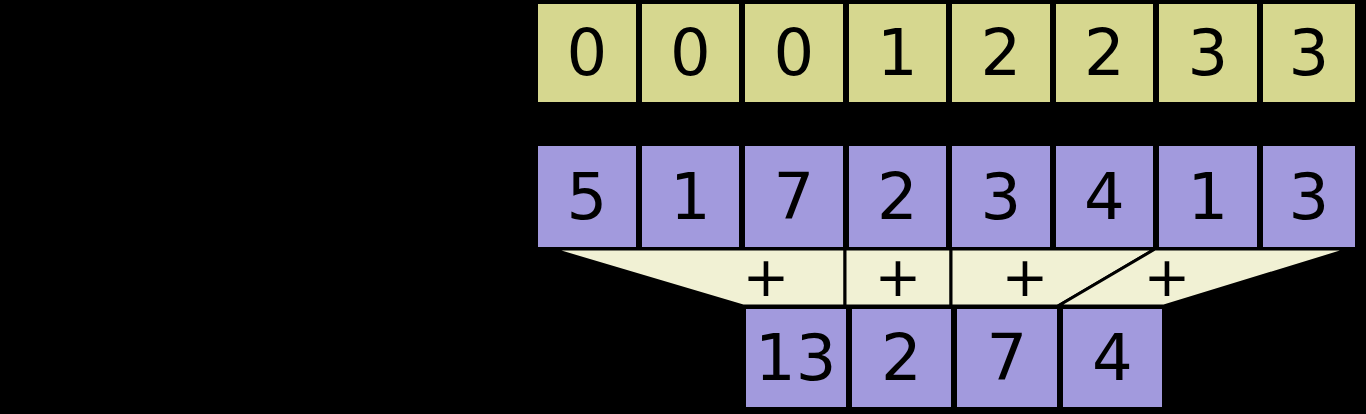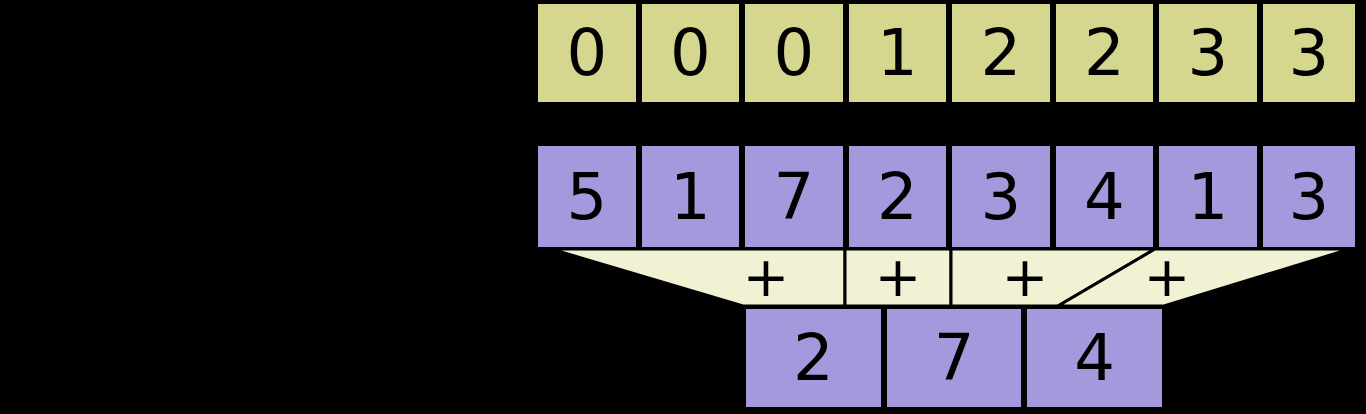--- a/index.html
+++ b/index.html
@@ -70,18 +70,19 @@
     <polygon points="951,249 1155,249 1058,306 951,306"></polygon>
     <polygon points="1155,249 1350,249 1164,306 1058,306"></polygon>
   </svg>
 
   <div class="plus plus-1">+</div>
   <div class="plus plus-2">+</div>
   <div class="plus plus-3">+</div>
   <div class="plus plus-4">+</div>
 
   <div class="row row-sums">
+    <div class="cell cell-sum">13</div>
     <div class="cell cell-sum">2</div>
     <div class="cell cell-sum">7</div>
     <div class="cell cell-sum">4</div>
   </div>
 
 </div>
 
 </body></html>

